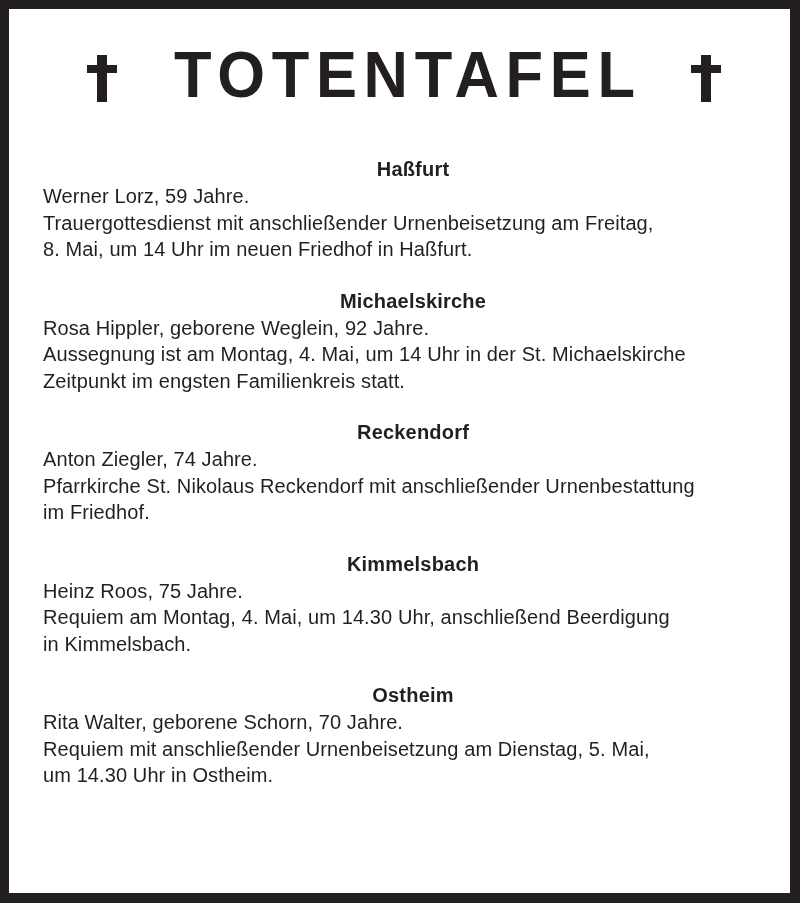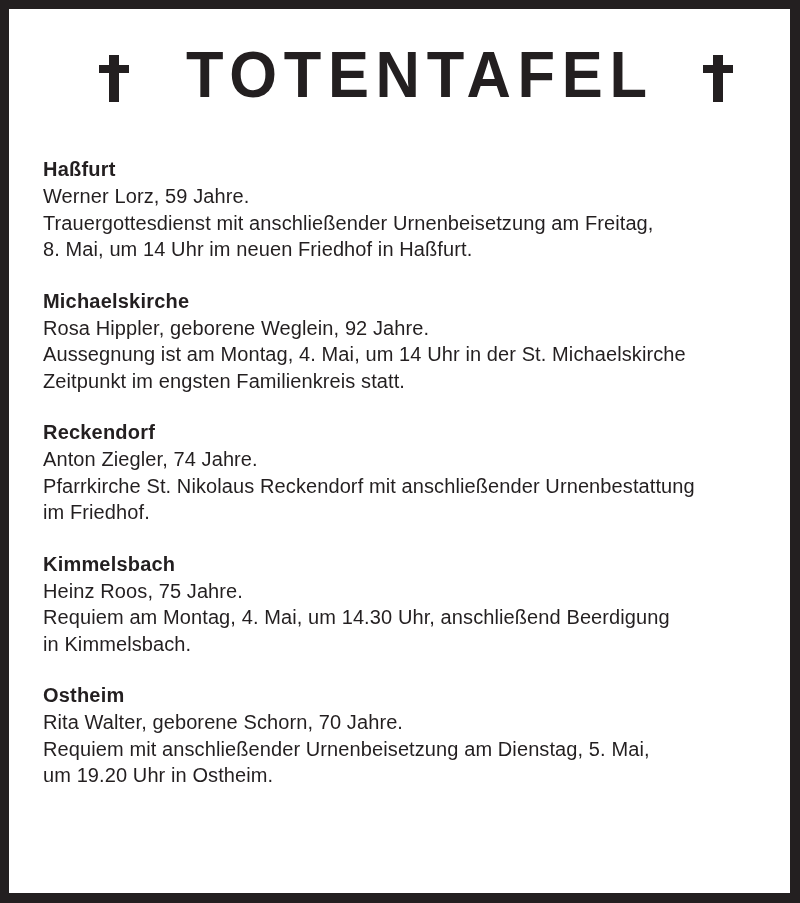--- a/index.html
+++ b/index.html
@@ -18,21 +18,21 @@
       left: 0; top: 0;
       width: 800px; height: 903px;
       box-sizing: border-box;
       border-style: solid;
       border-color: #231f20;
       border-width: 9px 10px 10px 9px;
       background: #ffffff;
     }
     .title-row {
       position: absolute;
-      left: 16px; top: 0;
+      left: 4px; top: 0;
       width: 768px;
       height: 120px;
     }
     .cross {
       position: absolute;
       top: 55px;
       width: 30px;
       height: 47px;
     }
     .cross .v {
@@ -74,20 +74,21 @@
       color: #231f20;
     }
     .entry {
       margin: 0 0 25px 0;
     }
     .place {
       font-weight: bold;
       font-size: 20px;
       line-height: 27px;
       letter-spacing: 0.2px;
+      text-align: center;
     }
     .line {
       font-size: 20px;
       line-height: 26.5px;
       letter-spacing: 0.1px;
       white-space: nowrap;
     }
   </style>
 </head>
 <body>
@@ -134,16 +135,16 @@
     <div class="place">Kimmelsbach</div>
     <div class="line">Heinz Roos, 75 Jahre.</div>
     <div class="line">Requiem am Montag, 4. Mai, um 14.30 Uhr, anschließend Beerdigung</div>
     <div class="line">in Kimmelsbach.</div>
   </div>
 
   <div class="entry">
     <div class="place">Ostheim</div>
     <div class="line">Rita Walter, geborene Schorn, 70 Jahre.</div>
     <div class="line">Requiem mit anschließender Urnenbeisetzung am Dienstag, 5. Mai,</div>
-    <div class="line">um 19.20 Uhr in Ostheim.</div>
+    <div class="line">um 14.30 Uhr in Ostheim.</div>
   </div>
 
 </div>
 
 </body></html>

